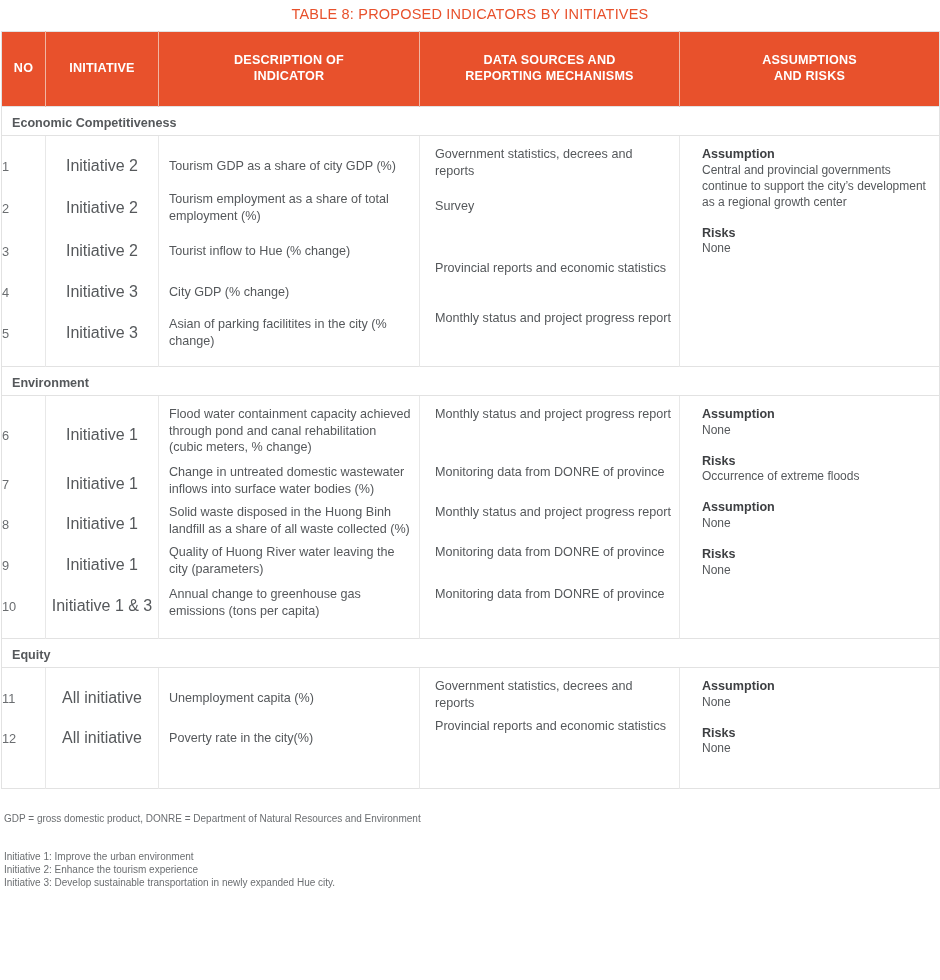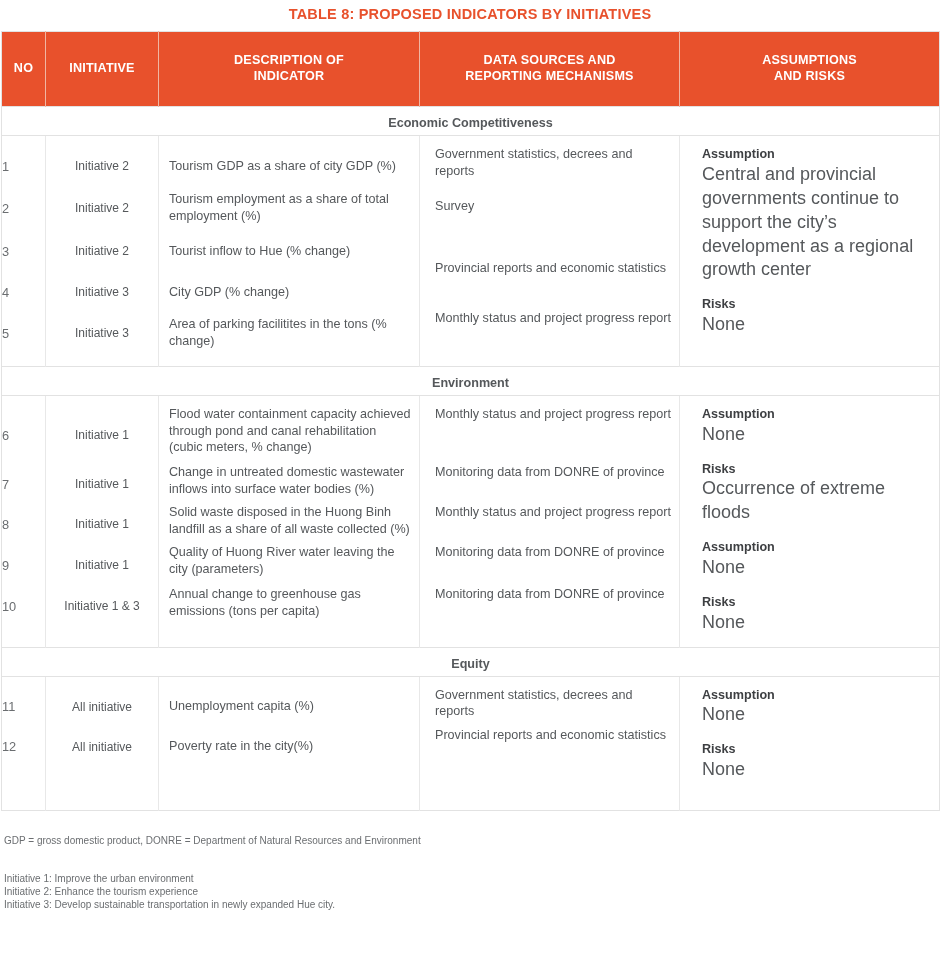--- a/index.html
+++ b/index.html
@@ -18,21 +18,21 @@
     position: relative;
     width: 940px;
     height: 980px;
     box-sizing: border-box;
   }
 
   
   .table-title {
     text-align: center;
     color: #E8512C;
-    font-weight: bold;
+    font-weight: normal;
     font-size: 14.5px;
     letter-spacing: 0.2px;
     padding: 6px 0 9px 0;
     margin: 0;
   }
 
   
   .tbl {
     width: 938px;
     margin: 0 1px;
@@ -65,21 +65,21 @@
 
   
   td.section-band {
     color: #E8512C;
     font-weight: bold;
     font-size: 14px;
     padding: 9px 10px 5px 10px;
     background: #ffffff;
     border-top: 1px solid #e2e2e2;
     border-bottom: 1px solid #e2e2e2;
-    text-align: center;
+    text-align: left;
   }
 
   
   .tbl td {
     vertical-align: top;
     font-size: 12.6px;
     color: #55585b;
     background: #ffffff;
   }
   td.col-no, td.col-init, td.col-desc, td.col-data, td.col-risk {
@@ -97,40 +97,40 @@
   }
   .cell-line.top { align-items: flex-start; }
 
   .num {
     text-align: center;
     font-size: 12.8px;
     color: #6a6d70;
   }
   .init {
     text-align: center;
-    font-size: 12px;
+    font-size: 16px;
     color: #55585b;
     justify-content: center;
   }
   .desc {
     padding-left: 10px;
     padding-right: 8px;
     line-height: 1.32;
     font-size: 12.6px;
   }
   .src {
     padding-left: 15px;
     padding-right: 8px;
     line-height: 1.32;
     font-size: 12.6px;
   }
 
   .risk-block { padding: 10px 10px 12px 22px; line-height: 1.33; }
   .risk-head { font-weight: bold; color: #3d3f42; font-size: 12.6px; }
-  .risk-body { color: #55585b; font-size: 18px; margin-bottom: 14px; }
+  .risk-body { color: #55585b; font-size: 12px; margin-bottom: 14px; }
   .risk-body.last { margin-bottom: 0; }
 
   
   .notes {
     padding: 22px 4px 0 4px;
     font-size: 10px;
     color: #6b6e71;
     line-height: 1.5;
   }
   .notes .blank { height: 12px; }
@@ -195,21 +195,21 @@
             <div class="cell-line init" style="height:40px">Initiative 3</div>
             <div class="cell-line init" style="height:42px">Initiative 3</div>
           </div>
         </td>
         <td class="col-desc">
           <div class="stack">
             <div class="cell-line desc" style="height:40px">Tourism GDP as a share of city GDP (%)</div>
             <div class="cell-line desc" style="height:44px">Tourism employment as a share of total employment (%)</div>
             <div class="cell-line desc" style="height:42px">Tourist inflow to Hue (% change)</div>
             <div class="cell-line desc" style="height:40px">City GDP (% change)</div>
-            <div class="cell-line desc" style="height:42px">Area of parking facilitites in the tons (% change)</div>
+            <div class="cell-line desc" style="height:42px">Asian of parking facilitites in the city (% change)</div>
           </div>
         </td>
         <td class="col-data">
           <div class="stack">
             <div class="cell-line src top" style="height:52px">Government statistics, decrees and reports</div>
             <div class="cell-line src top" style="height:62px">Survey</div>
             <div class="cell-line src top" style="height:50px">Provincial reports and economic statistics</div>
             <div class="cell-line src top" style="height:40px">Monthly status and project progress report</div>
           </div>
         </td>

